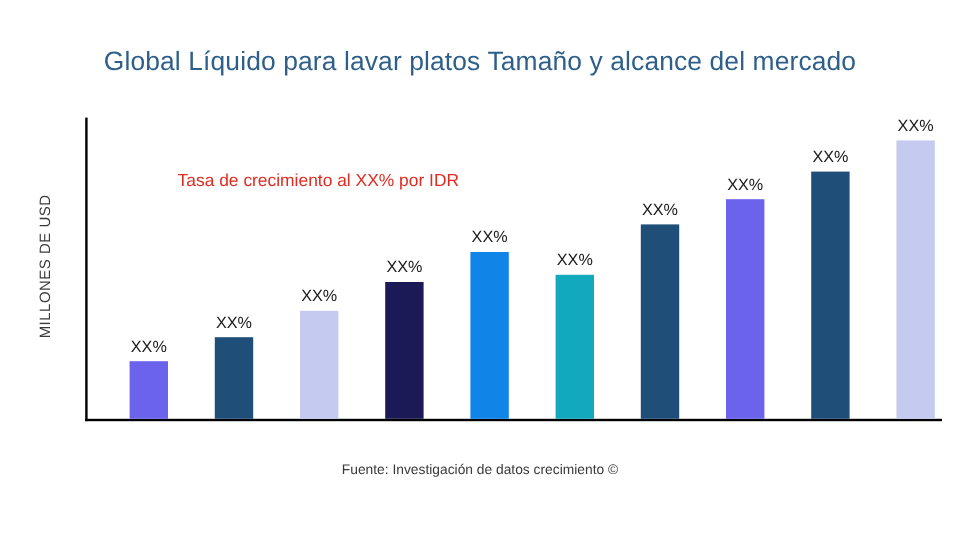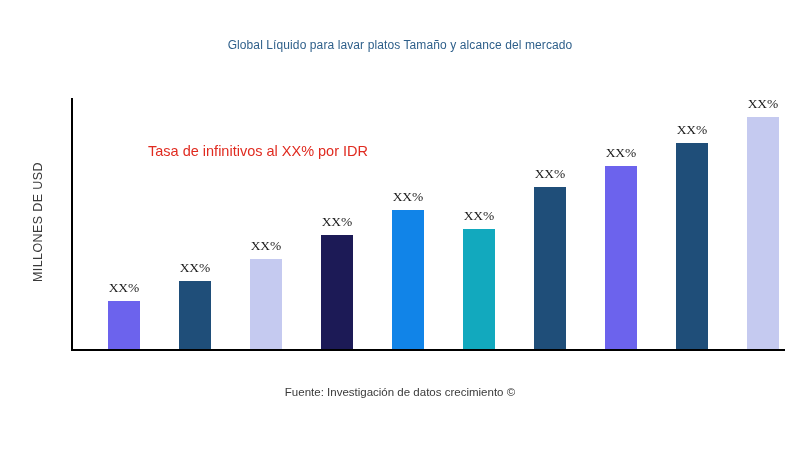--- a/index.html
+++ b/index.html
@@ -17,21 +17,21 @@
     position: relative;
     width: 800px;
     height: 450px;
   }
   #chart-title {
     position: absolute;
     left: 0;
     top: 38px;
     width: 800px;
     text-align: center;
-    font-size: 12px;
+    font-size: 22px;
     color: #2E5F8A;
     letter-spacing: 0.1px;
     white-space: nowrap;
   }
   #y-axis-label {
     position: absolute;
     left: -92px;
     top: 215px;
     width: 260px;
     text-align: center;
@@ -70,21 +70,20 @@
   }
   .bar-value-label {
     position: absolute;
     bottom: 100%;
     left: 50%;
     transform: translateX(-50%);
     margin-bottom: 5px;
     font-size: 13.5px;
     color: #1a1a1a;
     white-space: nowrap;
-    font-family: Liberation Serif, serif;
   }
   #growth-annotation {
     position: absolute;
     left: 148px;
     top: 143px;
     font-size: 14.5px;
     color: #E02B20;
     white-space: nowrap;
   }
   #source-note {
@@ -100,21 +99,21 @@
 </style>
 </head>
 <body>
 
 <div id="chart-root">
 
   <div id="chart-title">Global Líquido para lavar platos Tamaño y alcance del mercado</div>
 
   <div id="y-axis-label">MILLONES DE USD</div>
 
-  <div id="growth-annotation">Tasa de infinitivos al XX% por IDR</div>
+  <div id="growth-annotation">Tasa de crecimiento al XX% por IDR</div>
 
   <div id="plot-area">
     <div id="axis-y-line"></div>
     <div id="axis-x-line"></div>
     <div id="bars-layer">
         <div class="bar" style="left: 37px; width: 32px; height: 48px; background: rgb(108, 99, 237);">
           <span class="bar-value-label">XX%</span>
         </div>
         <div class="bar" style="left: 108px; width: 32px; height: 68px; background: rgb(31, 78, 121);">
           <span class="bar-value-label">XX%</span>

